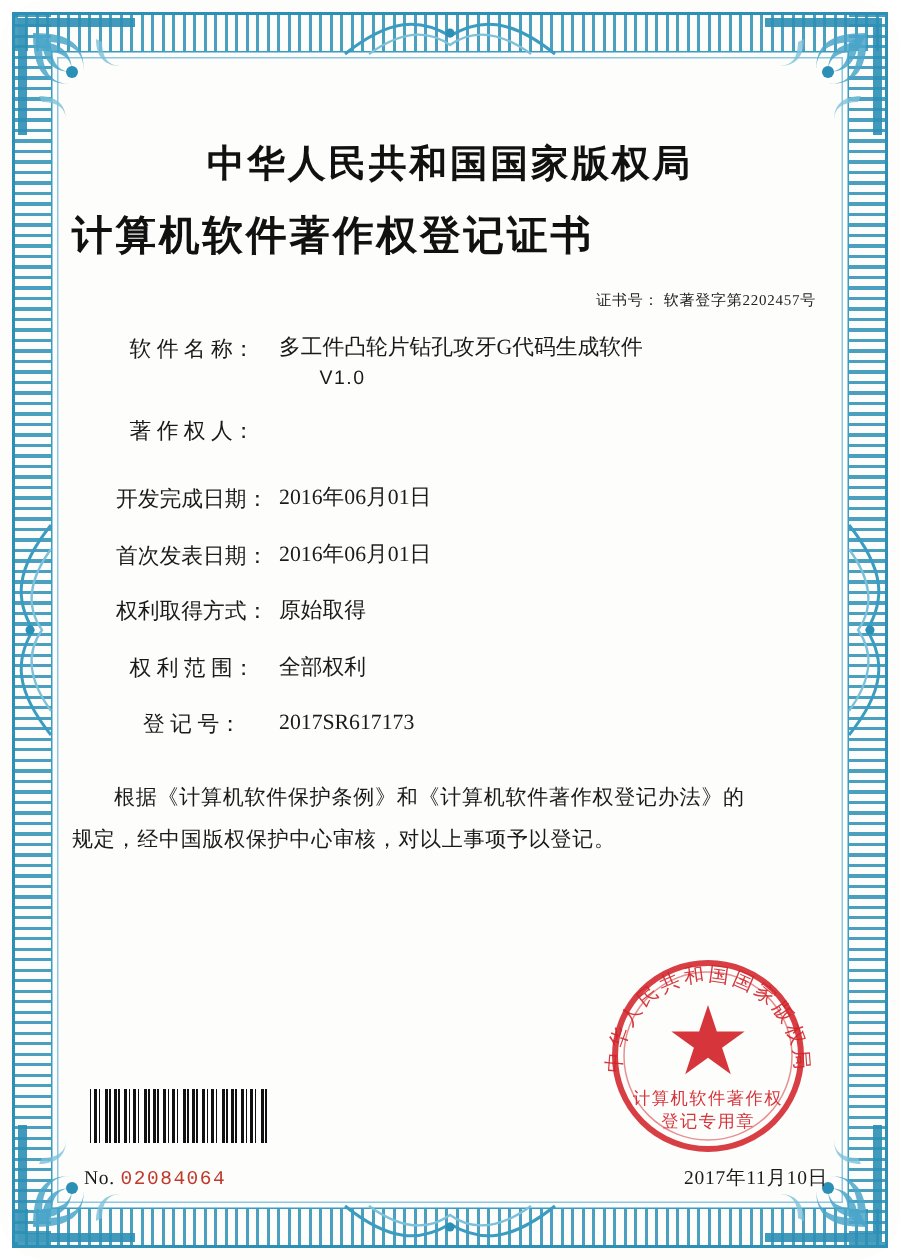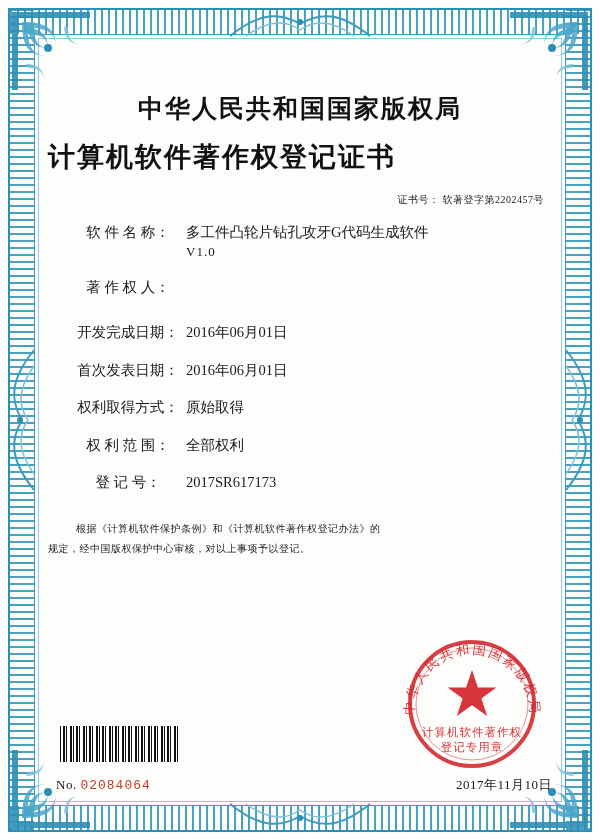--- a/index.html
+++ b/index.html
@@ -157,30 +157,31 @@
     white-space: nowrap;
     letter-spacing: 0px;
     text-align: center;
   }
   .row .val {
     flex: 1 1 auto;
     line-height: 1.35;
   }
   .val .ver {
     display: block;
-    font-family: Liberation Serif, serif;
+    font-family: Liberation Sans, sans-serif;
     font-size: 13px;
     letter-spacing: 1px;
+    margin-left: 27px;
   }
 
   .gap-after { margin-bottom: 26px; }
 
   .para {
     margin-top: 26px;
-    font-size: 10px;
+    font-size: 14px;
     line-height: 2.0;
     color: #1a1a1a;
     letter-spacing: .5px;
   }
   .para .ind { display: inline-block; width: 28px; }
 
   
   .barcode {
     position: absolute;
     left: 60px;

